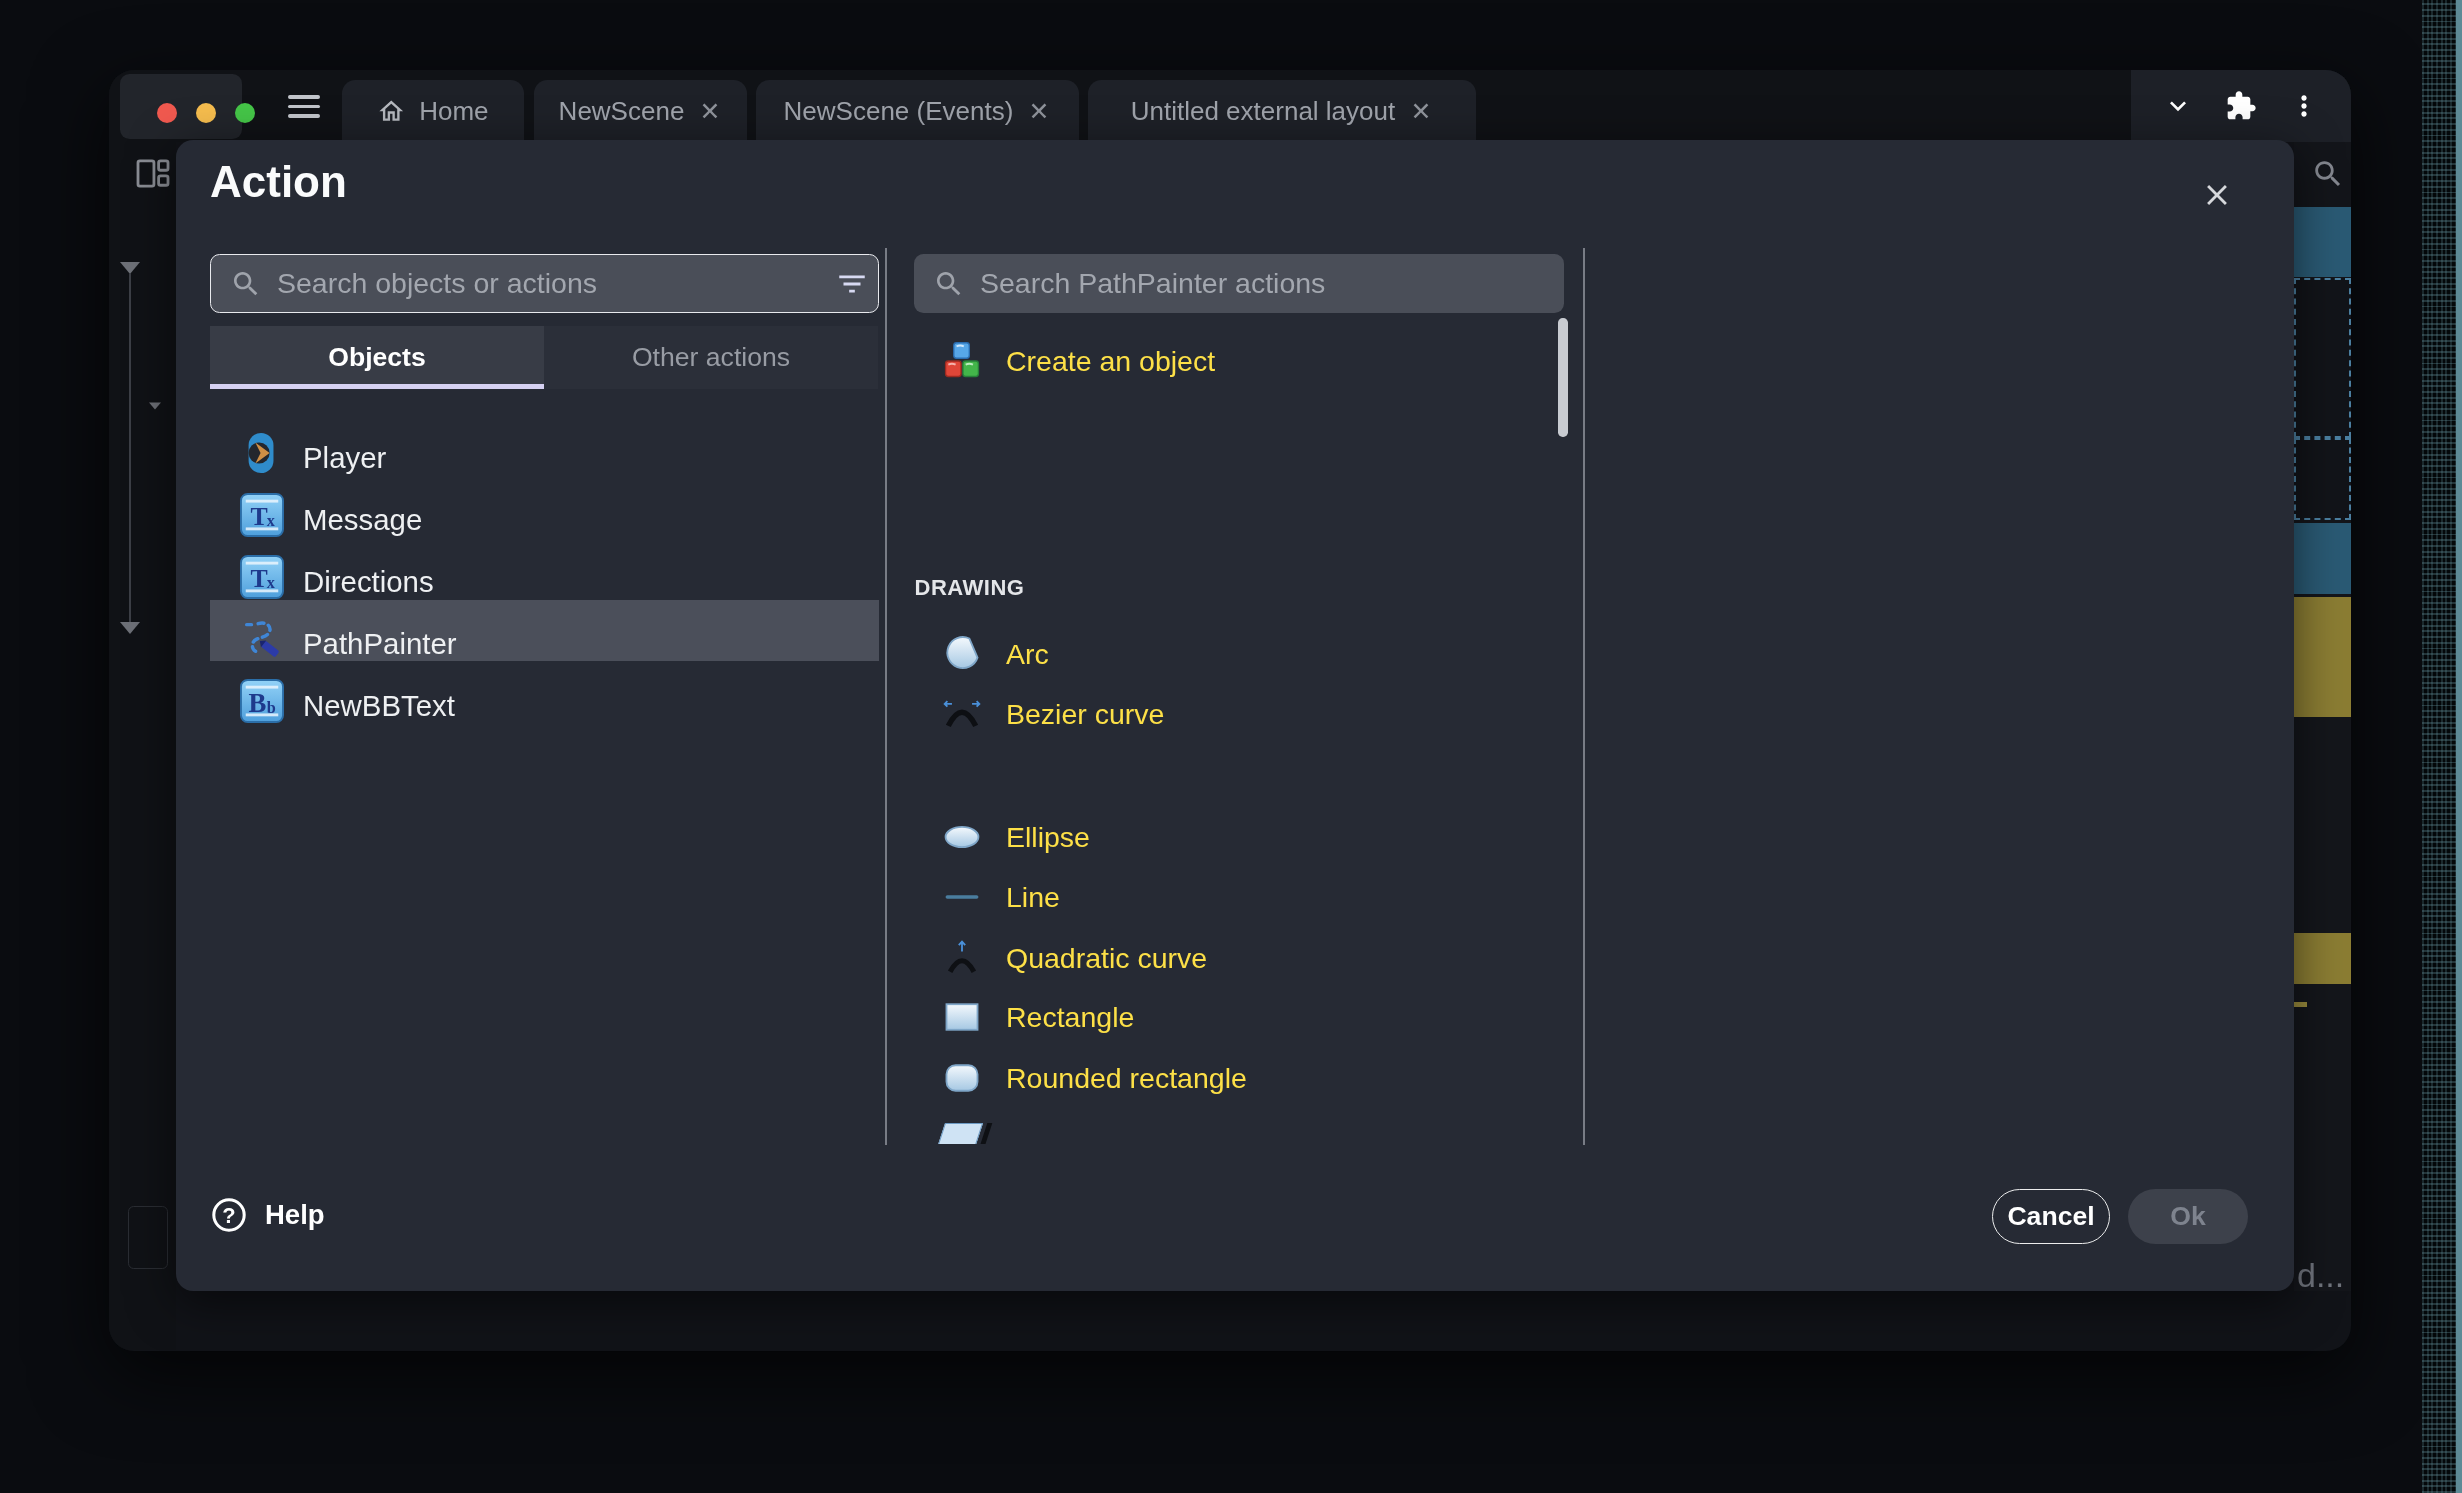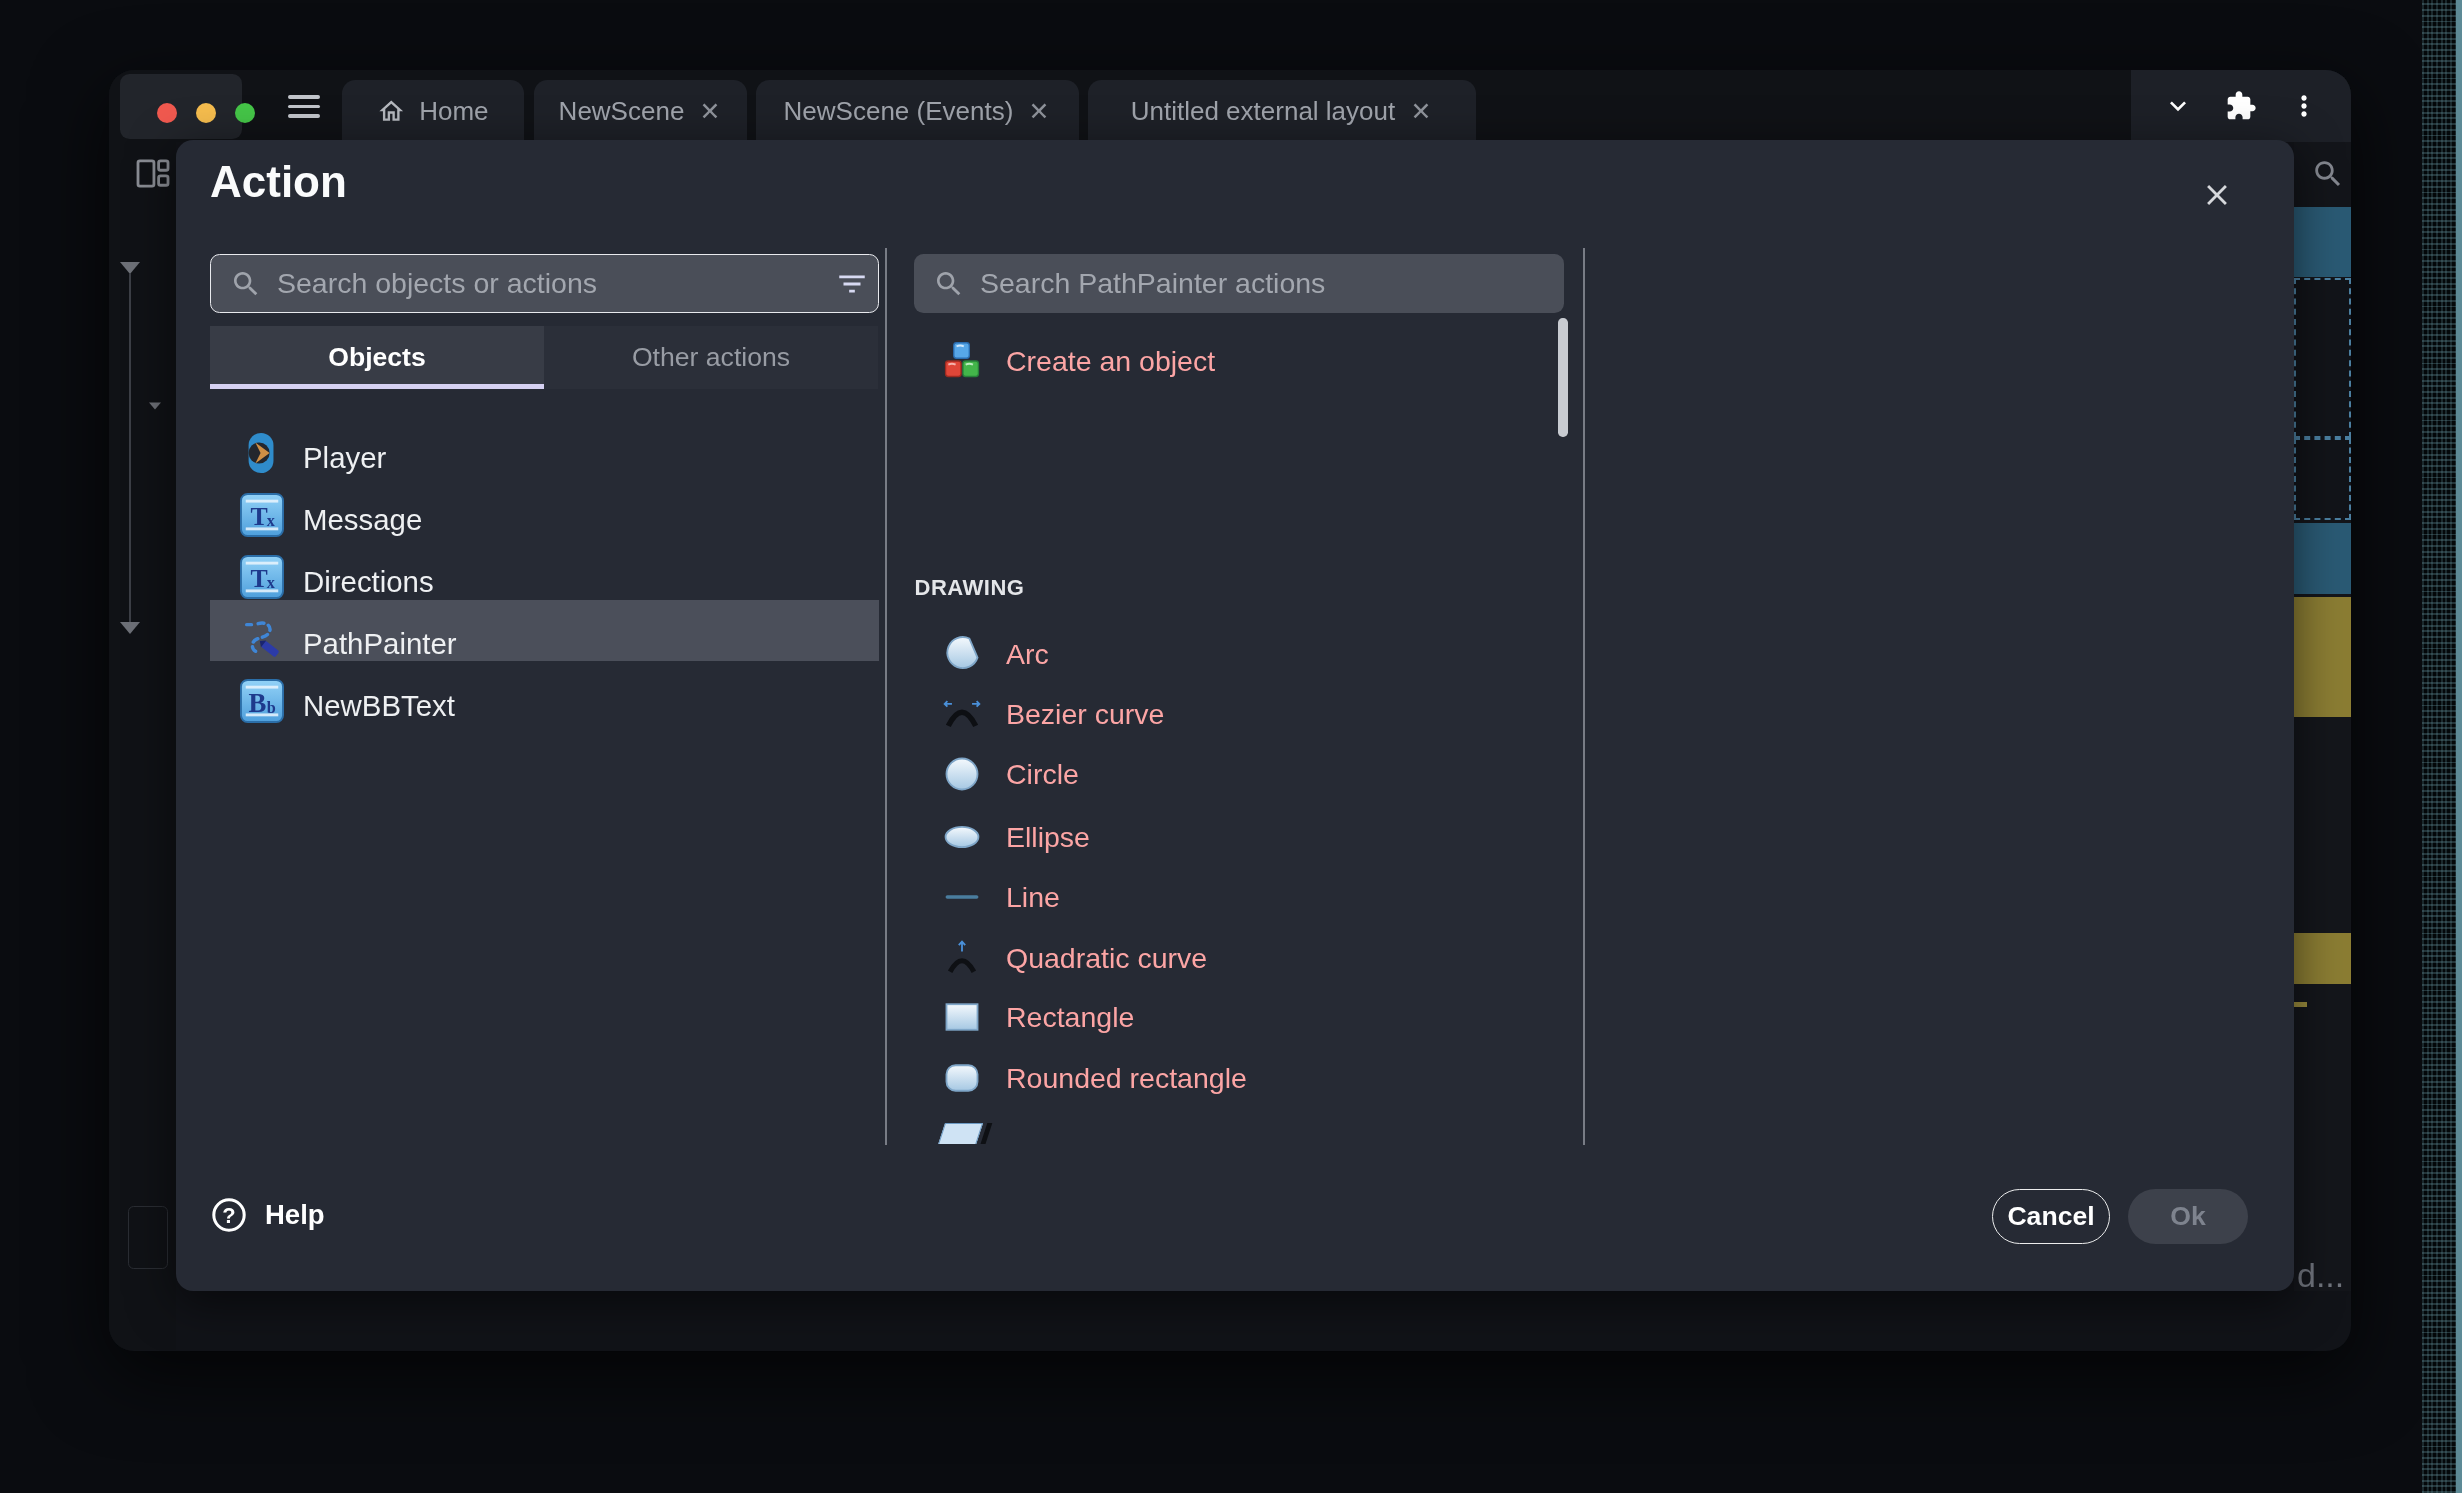--- a/index.html
+++ b/index.html
@@ -96,21 +96,21 @@
   .oic { width:44px; height:44px; margin-left:30px; flex:0 0 auto; }
   .olab { margin-left:19px; font-size:29.4px; color:#eef0f2; }
 
   .vdiv { top:108px; width:1.9px; height:897px; background:#787c85; }
   #vdiv1 { left:709px; } #vdiv2 { left:1407px; }
   #scroll-thumb { left:1382px; top:178px; width:9.5px; height:119px; border-radius:4.7px; background:#c8cbd1; cursor:grab; }
 
   #act-list { left:731px; top:171px; width:646px; height:833px; overflow:hidden; }
   .arow { position:absolute; left:0; width:100%; height:60px; display:flex; align-items:center; cursor:pointer; }
   .aic { width:42px; height:42px; margin-left:34px; flex:0 0 auto; }
-  .alab { margin-left:23px; font-size:28.5px; color:#fca5a5; }
+  .alab { margin-left:23px; font-size:28.5px; color:#fde047; }
   .asec { position:absolute; left:7.6px; font-size:22px; font-weight:700; letter-spacing:0.5px; color:#e4e6e9; }
 
   #partial-item { position:absolute; left:34px; top:812px; width:57px; height:38px; }
   #partial-item .shape { position:absolute; left:0; top:0; width:38px; height:25px; background:#cfe3f4;
     border:1.9px solid #6d9bc4; transform:skewX(-18deg); }
   #partial-item .slash { position:absolute; left:42px; top:0; width:4.7px; height:26.6px; background:#0e1014; transform:skewX(-18deg); }
 
   #help-btn { left:34px; top:1047px; height:55px; display:flex; align-items:center; gap:17px; cursor:pointer; }
   #help-label { font-size:27.5px; font-weight:700; color:#ffffff; }
   .btn { top:1049px; height:55px; border-radius:27.5px; display:flex; align-items:center;
@@ -349,28 +349,20 @@
         <div class="arow" style="top:373px">
           <span class="aic">
             <svg width="42" height="42" viewBox="0 0 46 46">
                 <path d="M8 36 Q23 6 38 36" stroke="#0d0f13" stroke-width="6" fill="none"></path>
                 <path d="M12 12 H4 M7 9 L4 12 L7 15" stroke="#4a90d9" stroke-width="2" fill="none"></path>
                 <path d="M34 12 H42 M39 9 L42 12 L39 15" stroke="#4a90d9" stroke-width="2" fill="none"></path>
               </svg>
           </span>
           <span class="alab">Bezier curve</span>
         </div>
-        <div class="arow" style="top:433px">
-          <span class="aic">
-            <svg width="42" height="42" viewBox="0 0 46 46">
-                <circle cx="23" cy="23" r="17" fill="url(#g-shape)" stroke="#7fa6c8" stroke-width="2"></circle>
-              </svg>
-          </span>
-          <span class="alab">Circle</span>
-        </div>
         <div class="arow" style="top:496px">
           <span class="aic">
             <svg width="42" height="42" viewBox="0 0 46 46">
                 <ellipse cx="23" cy="23" rx="18" ry="11" fill="url(#g-shape)" stroke="#7fa6c8" stroke-width="2"></ellipse>
               </svg>
           </span>
           <span class="alab">Ellipse</span>
         </div>
         <div class="arow" style="top:556px">
           <span class="aic">

